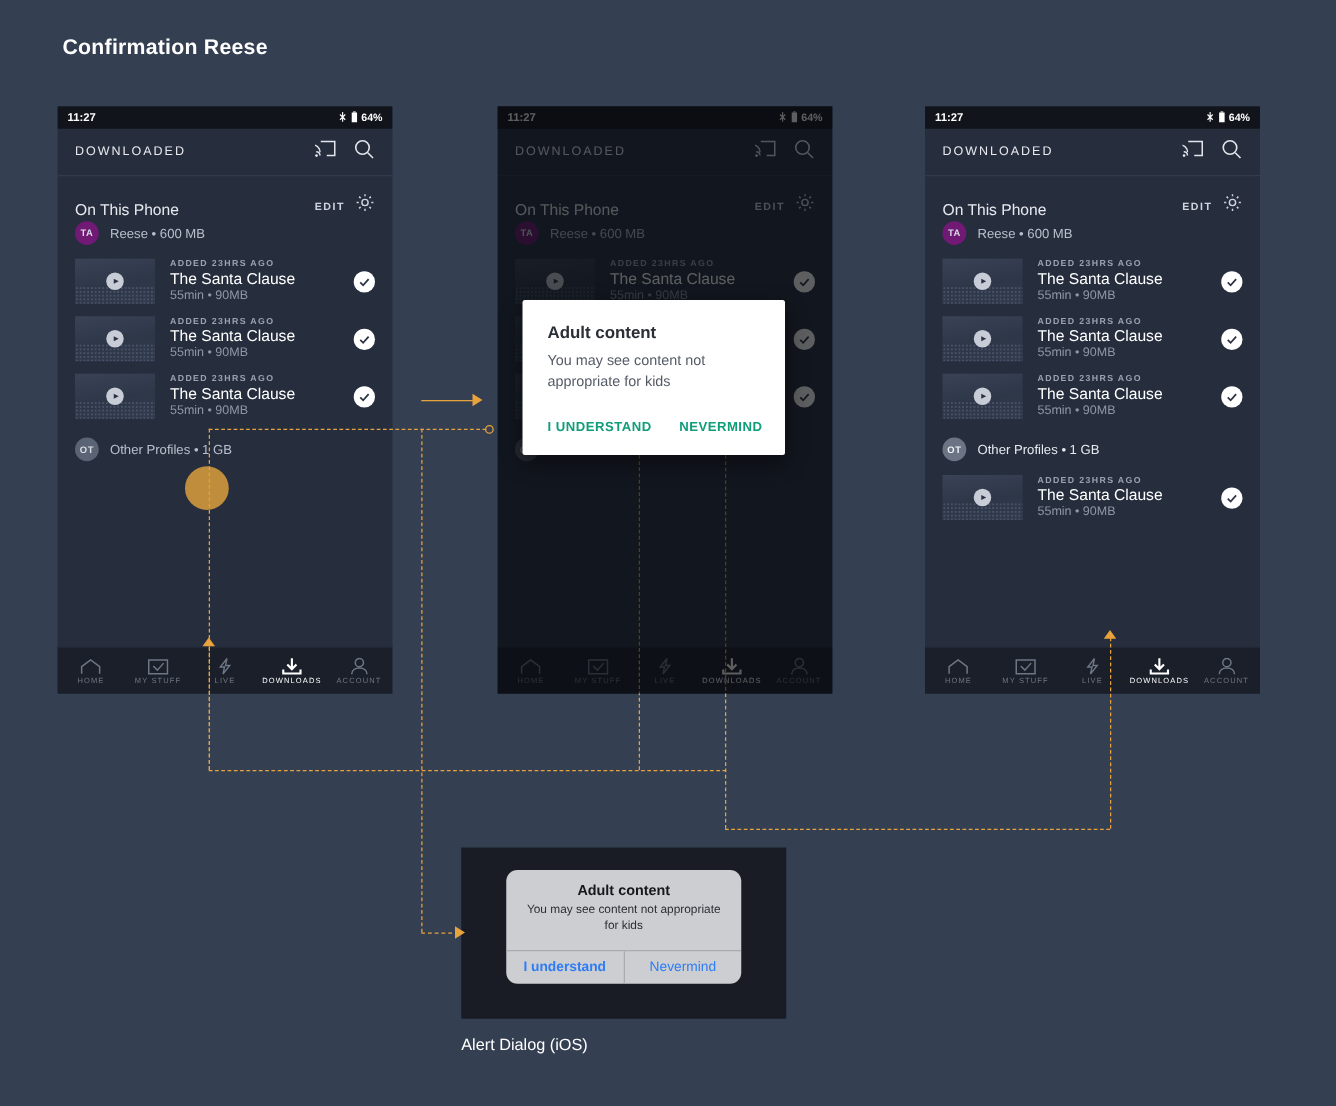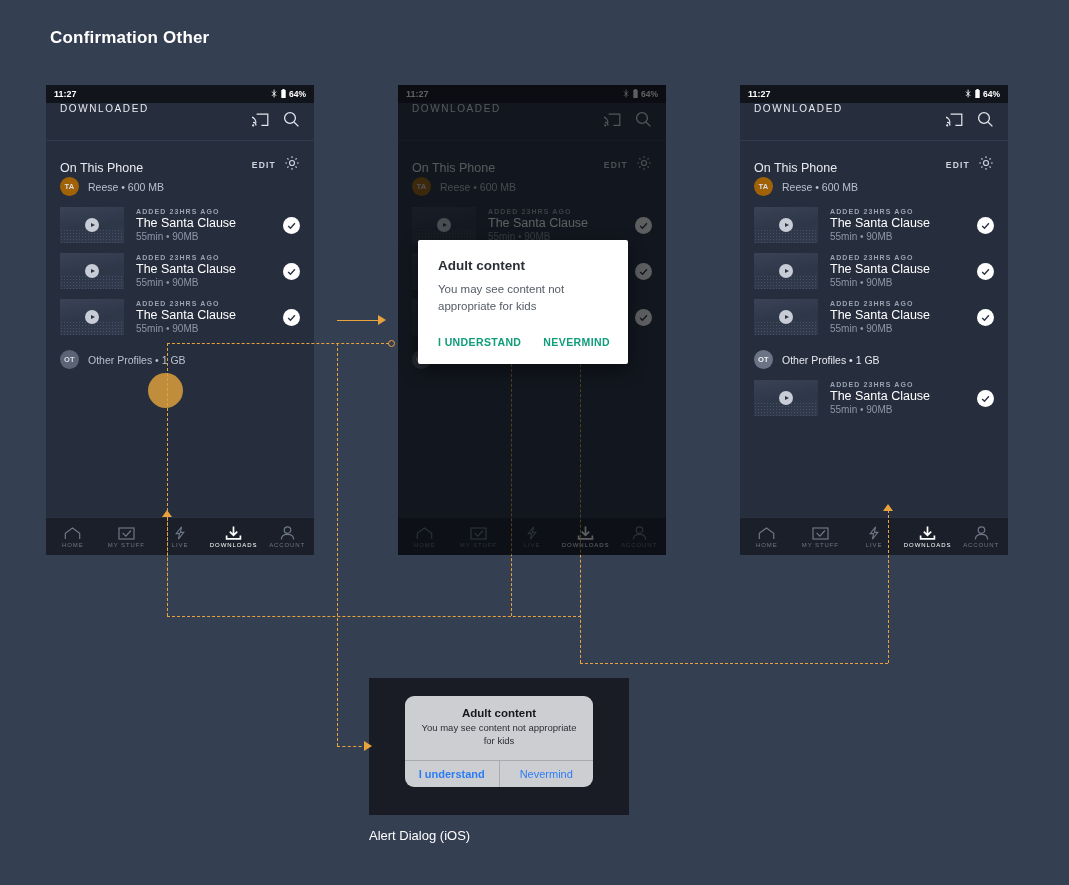--- a/index.html
+++ b/index.html
@@ -33,21 +33,21 @@
     padding: 0 8px; color: #ffffff;
     font-size: 9px; font-weight: bold;
   }
   .statusbar .sb-right {
     margin-left: auto; display: flex; align-items: center; gap: 3px;
     font-size: 8.5px;
   }
   .sb-ico { display: inline-block; }
 
   .appbar {
-    height: 38px; display: flex; 
+    height: 38px; display: flex; align-items: center;
     padding: 0 14px; border-bottom: 1px solid #323b4d;
   }
   .appbar-title {
     font-size: 10px; letter-spacing: 1.6px; color: #e8eaef;
   }
   .appbar-icons { margin-left: auto; display: flex; align-items: center; gap: 14px; }
 
   .section-head {
     height: 30px; display: flex; align-items: flex-end;
     padding: 0 14px; margin-top: 4px;
@@ -55,21 +55,21 @@
   .section-title { font-size: 12.5px; color: #e8eaef; }
   .section-actions { margin-left: auto; display: flex; align-items: center; gap: 8px; }
   .edit-label { font-size: 8.5px; letter-spacing: 1.2px; color: #cfd4de; font-weight: bold; }
 
   .profile-row {
     display: flex; align-items: center; gap: 9px;
     padding: 2px 14px 6px 14px;
   }
   .avatar {
     width: 19px; height: 19px; border-radius: 50%;
-    background: #a16207; color: #d9dde5;
+    background: #701a75; color: #d9dde5;
     font-size: 7.5px; font-weight: bold;
     display: flex; align-items: center; justify-content: center;
     letter-spacing: 0.4px; flex: none;
   }
   .profile-name { font-size: 10.5px; color: #b9c0cc; }
 
   .dl-item { display: flex; align-items: center; padding: 5px 14px; }
   .thumb {
     width: 64px; height: 36px; flex: none; position: relative;
     background: linear-gradient(170deg, #3a4356 0%, #2e3748 55%, #323b4d 100%);
@@ -203,21 +203,21 @@
     border-bottom: 5px solid transparent;
     border-left: 8px solid #e8a33d;
   }
   .solid-arrow {
     position: absolute; height: 0; border-top: 1.6px solid #e8a33d;
   }
 </style>
 </head>
 <body>
 
-<div class="page-title">Confirmation Other</div>
+<div class="page-title">Confirmation Reese</div>
 
 <div class="phone p1">
   <div class="statusbar">
     <span>11:27</span>
     <span class="sb-right">
       <span class="sb-ico">
         <svg width="7" height="9" viewBox="0 0 7 9">
             <path d="M1 2.6l4.2 4.2M5.2 2.6L1 6.8M3.1 0.6v7.8" stroke="#fff" stroke-width="0.9" fill="none"></path>
           </svg>
       </span>

